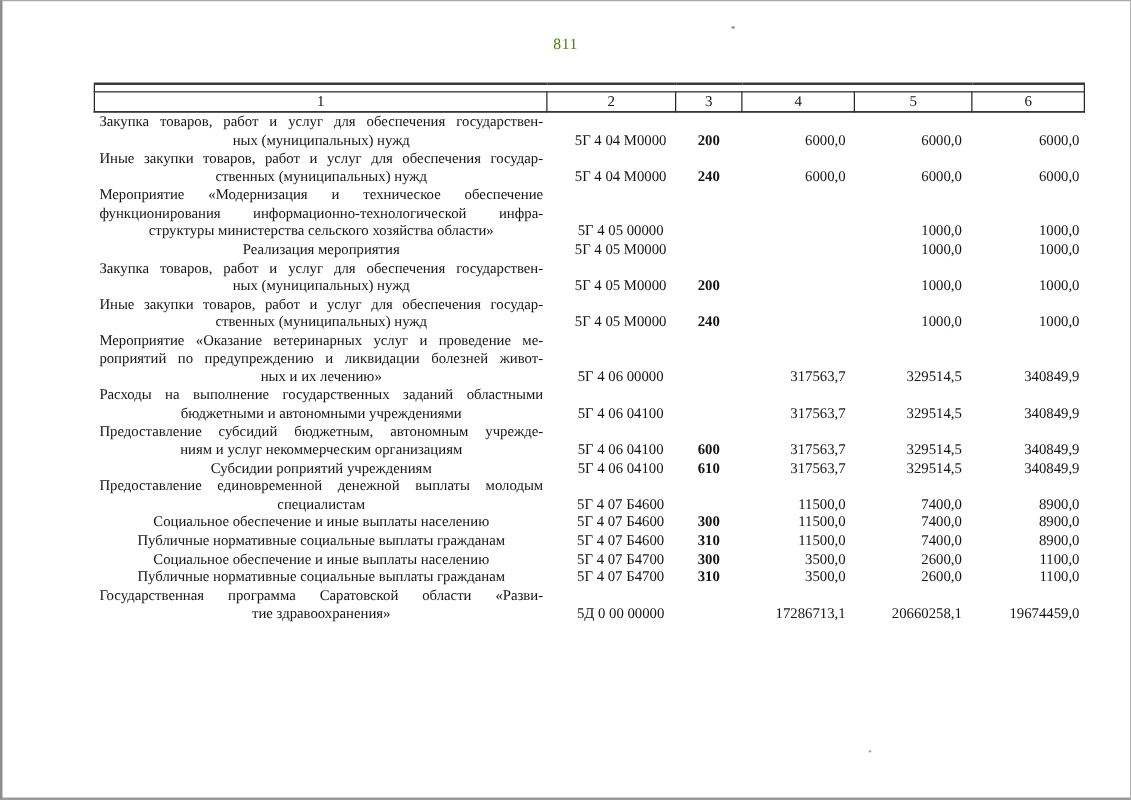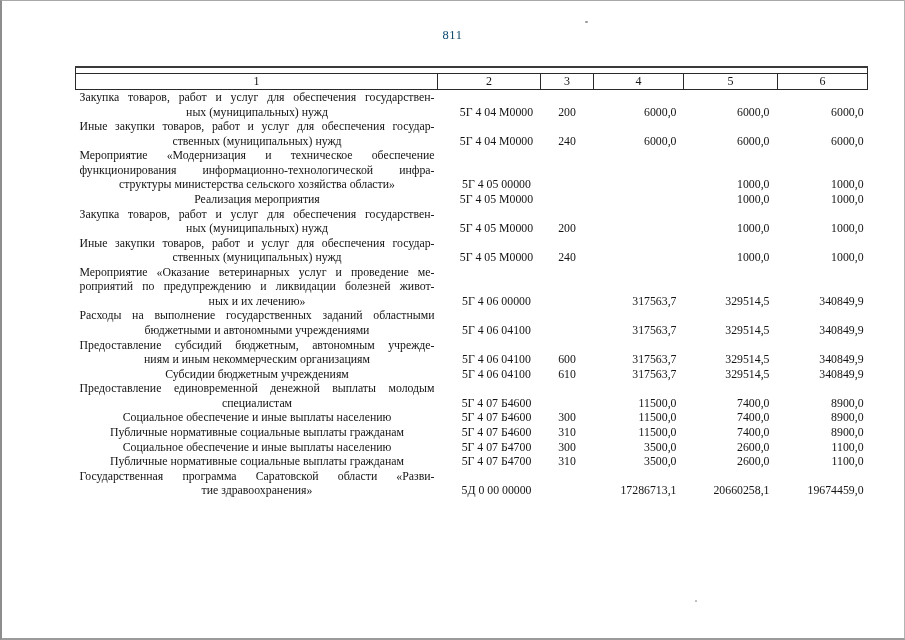--- a/index.html
+++ b/index.html
@@ -10,21 +10,21 @@
   }
   .page-edge{
     position:absolute;inset:0;pointer-events:none;
     border-top:1px solid #a8a8a8;
     border-right:1px solid #b4b4b4;
     border-left:2px solid #8d8d8d;
     border-bottom:2px solid #9b9b9b;
   }
   .pagenum{
     position:absolute;top:28px;left:0;width:905px;
-    text-align:center;font-size:12.5px;letter-spacing:.5px;color:#0c4a6e;
+    text-align:center;font-size:12.5px;letter-spacing:.5px;color:#4d7c0f;
   }
   table.budget{
     position:absolute;left:75px;top:66px;width:792px;
     border-collapse:collapse;table-layout:fixed;
     font-size:11.8px;line-height:14.56px;color:#141414;
   }
   thead td{border:1px solid #2a2a2a;}
   td.strip{
     height:5px;padding:0;
     border-top:2px solid #3a3a3a;border-bottom:1px solid #2a2a2a;
@@ -34,21 +34,21 @@
     font-size:12px;border-bottom:1.5px solid #2a2a2a;
   }
   tbody td{
     vertical-align:bottom;padding:0;
     font-size:11.8px;line-height:14.56px;
   }
   td.name-td{padding-left:4px;padding-right:3px;margin-top:32px;}
   .jline{text-align:justify;text-align-last:justify;}
   .lline{text-align:center;}
   td.code-td{padding-left:15px;text-align:center;white-space:nowrap;}
-  td.c3-td{text-align:center;}
+  td.c3-td{text-align:center;font-weight:bold;}
   td.c4-td{text-align:right;padding-right:7px;}
   td.c5-td{text-align:right;padding-right:8px;}
   td.c6-td{text-align:right;padding-right:4px;}
   tr.bold td{font-weight:normal;}
   .speck{position:absolute;background:#8f8f8f;border-radius:50%;}
   .speck.s1{left:585px;top:21px;width:3px;height:2px;}
   .speck.s2{left:695px;top:600px;width:2px;height:2px;background:#aaa;}
 </style>
 </head>
 <body>
@@ -163,31 +163,31 @@
         </td>
     <td class="code-td">5Г 4 06 04100</td>
     <td class="c3-td"></td>
     <td class="c4-td">317563,7</td>
     <td class="c5-td">329514,5</td>
     <td class="c6-td">340849,9</td>
   </tr>
       <tr>
     <td class="name-td">
           <div class="jline">Предоставление субсидий бюджетным, автономным учрежде-</div>
-          <div class="lline">ниям и иным некоммерческим организациям</div>
+          <div class="lline">ниям и услуг некоммерческим организациям</div>
         </td>
     <td class="code-td">5Г 4 06 04100</td>
     <td class="c3-td">600</td>
     <td class="c4-td">317563,7</td>
     <td class="c5-td">329514,5</td>
     <td class="c6-td">340849,9</td>
   </tr>
       <tr>
     <td class="name-td">
-          <div class="lline">Субсидии бюджетным учреждениям</div>
+          <div class="lline">Субсидии роприятий учреждениям</div>
         </td>
     <td class="code-td">5Г 4 06 04100</td>
     <td class="c3-td">610</td>
     <td class="c4-td">317563,7</td>
     <td class="c5-td">329514,5</td>
     <td class="c6-td">340849,9</td>
   </tr>
       <tr>
     <td class="name-td">
           <div class="jline">Предоставление единовременной денежной выплаты молодым</div>

